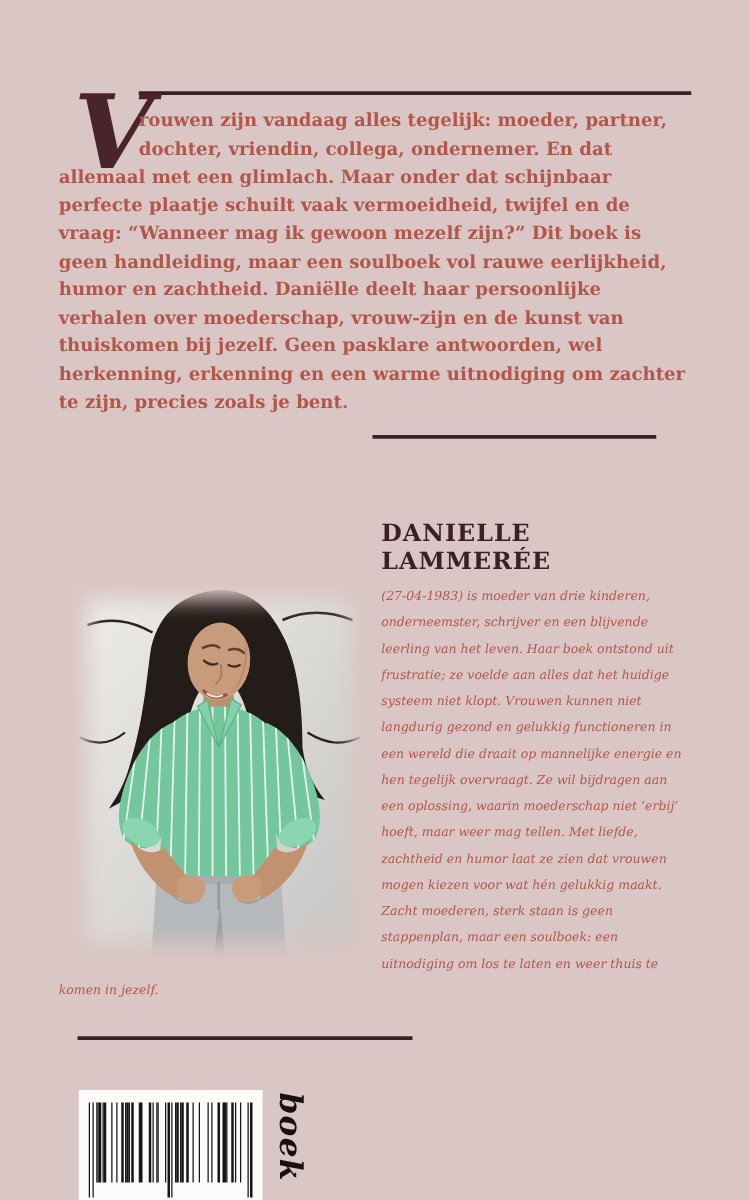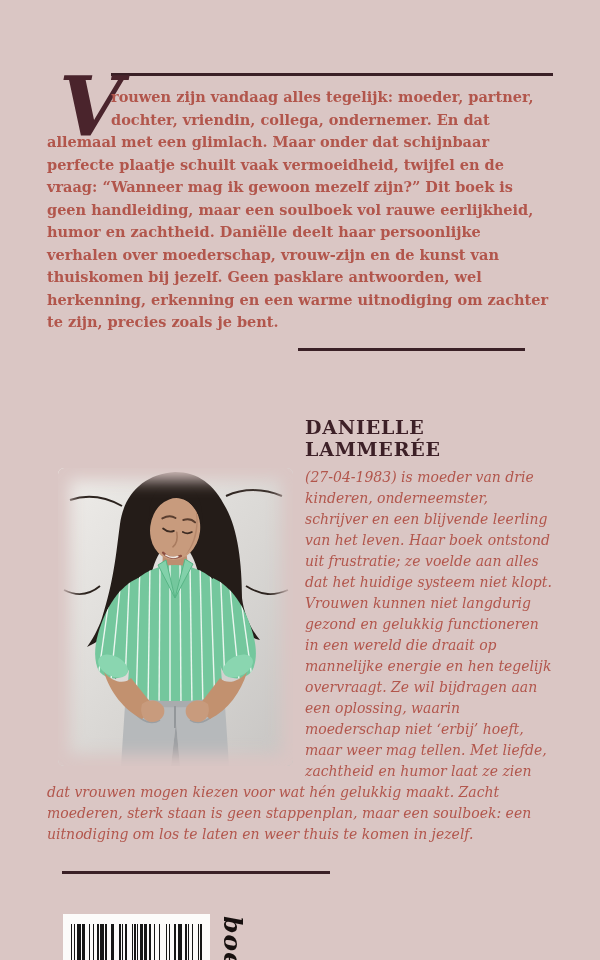--- a/index.html
+++ b/index.html
@@ -55,21 +55,21 @@
   .author-name{
     margin:65px 0 0 0;
     font-size:19px;font-weight:bold;
     letter-spacing:0.8px;
     color:#3d2027;
     line-height:22px;
   }
   .bio-text{
     margin:7px 0 0 0;
     font-style:italic;
-    font-size:14px;line-height:21px;
+    font-size:10px;line-height:21px;
     color:#b2564c;
   }
   .rule-bottom{
     clear:none;
     width:268px;height:3px;background:#3a2026;
     margin:26px 0 0 15px;
   }
 
   
   .bottom-row{

